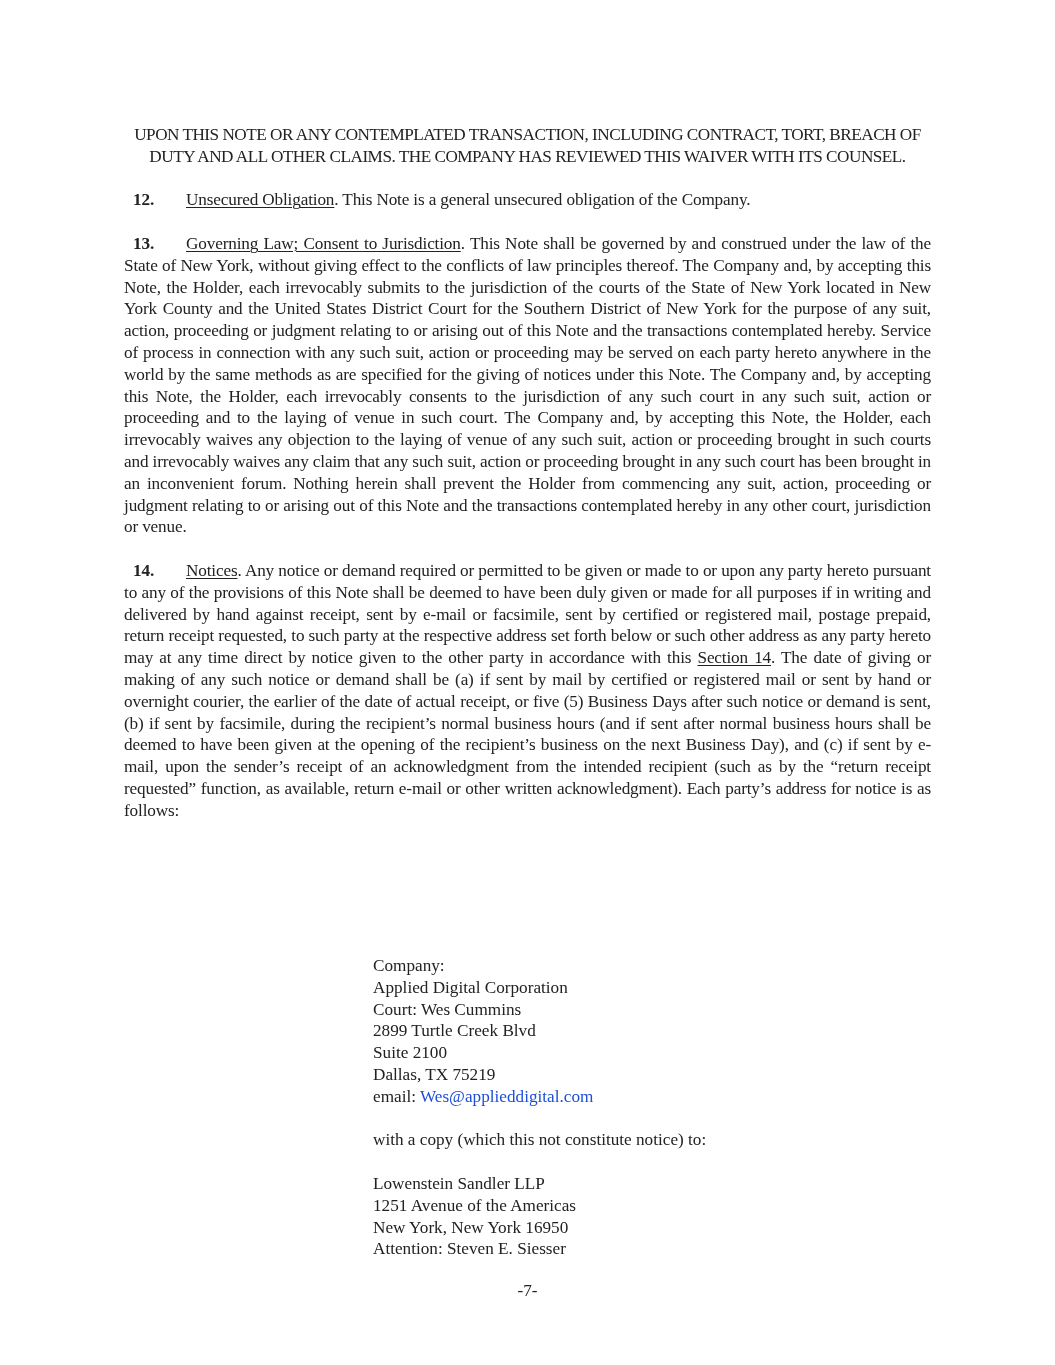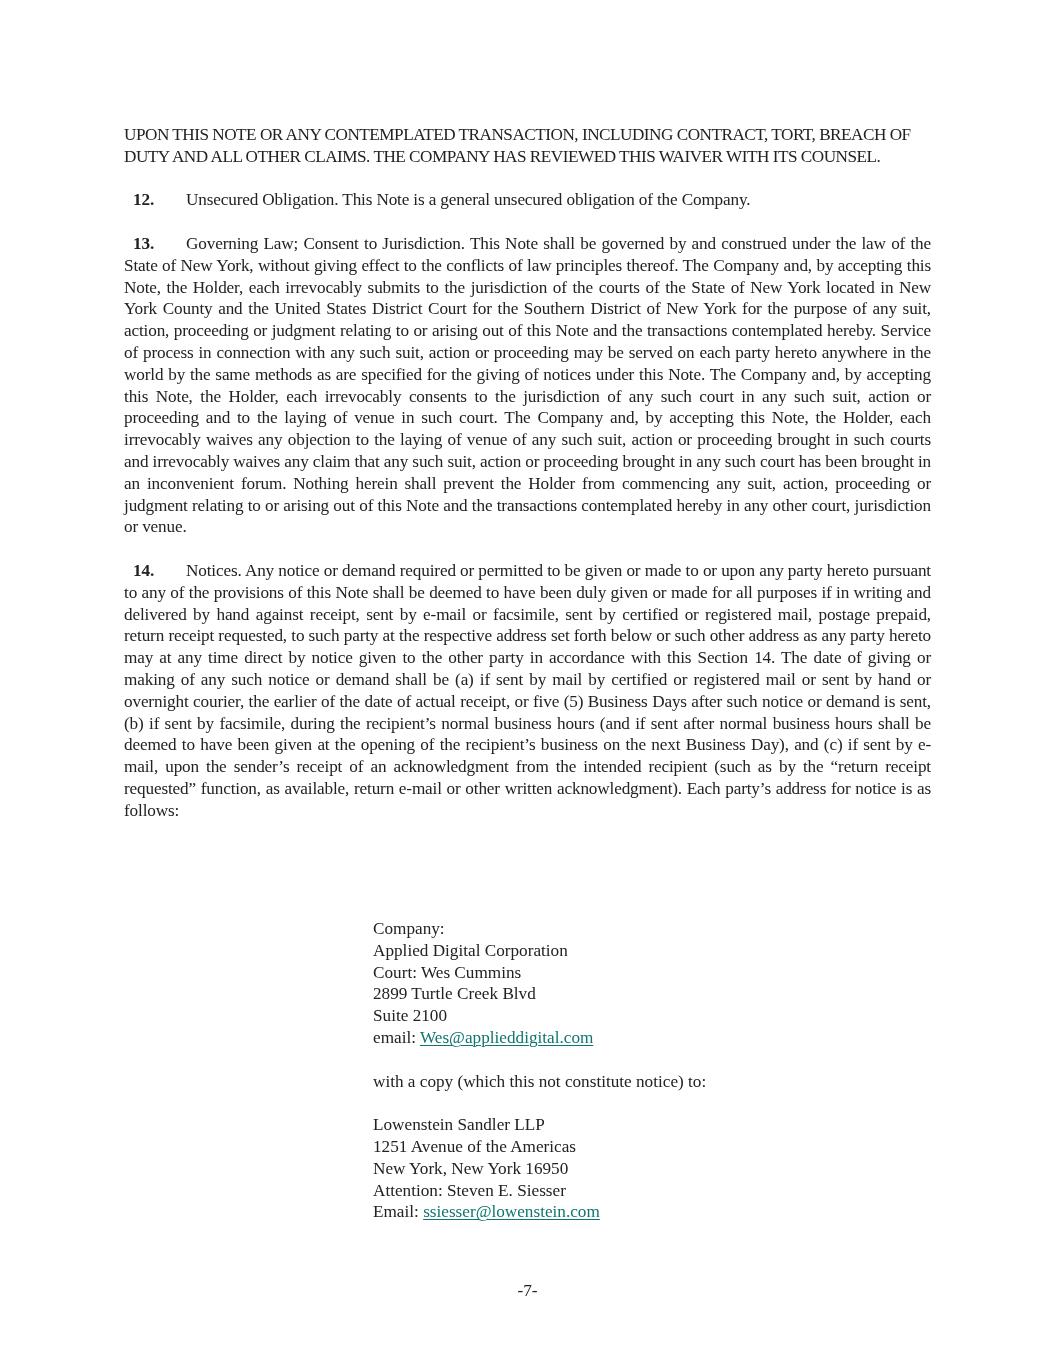--- a/index.html
+++ b/index.html
@@ -22,47 +22,47 @@
       width: 807px;
       font-size: 17.2px;
       line-height: 21.8px;
       letter-spacing: -0.15px;
     }
     .para {
       text-align: justify;
       margin: 0 0 21.8px 0;
     }
     .caps {
-      text-align: left;
+      text-align: center;
       font-size: 17.2px;
       letter-spacing: -0.5px;
     }
     .num {
       display: inline-block;
       width: 62px;
       padding-left: 9px;
       box-sizing: border-box;
       font-weight: bold;
     }
     .u {
+      text-decoration: underline;
       text-underline-offset: 2px;
       text-decoration-thickness: 1px;
     }
     .addr {
       position: absolute;
       left: 373px;
       font-size: 17.2px;
       line-height: 21.8px;
       letter-spacing: 0;
       color: #222222;
     }
     .addr div { white-space: nowrap; }
     .link {
-      color: #0f766e;
-      text-decoration: underline;
+      color: #1d4ed8;
       text-underline-offset: 2px;
       text-decoration-thickness: 1px;
       cursor: pointer;
     }
     .gap { height: 21.8px; }
     .page-number {
       position: absolute;
       top: 1281px;
       left: 0;
       width: 1055px;
@@ -77,30 +77,30 @@
 <div class="page">
   <p class="para caps">UPON THIS NOTE OR ANY CONTEMPLATED TRANSACTION, INCLUDING CONTRACT, TORT, BREACH OF DUTY AND ALL OTHER CLAIMS.  THE COMPANY HAS REVIEWED THIS WAIVER WITH ITS COUNSEL.</p>
 
   <p class="para"><span class="num">12.</span><span class="u">Unsecured Obligation</span><span>.  This Note is a general unsecured obligation of the Company.</span></p>
 
   <p class="para"><span class="num">13.</span><span class="u">Governing Law; Consent to Jurisdiction</span><span>.  This Note shall be governed by and construed under the law of the State of New York, without giving effect to the conflicts of law principles thereof.  The Company and, by accepting this Note, the Holder, each irrevocably submits to the jurisdiction of the courts of the State of New York located in New York County and the United States District Court for the Southern District of New York for the purpose of any suit, action, proceeding or judgment relating to or arising out of this Note and the transactions contemplated hereby.  Service of process in connection with any such suit, action or proceeding may be served on each party hereto anywhere in the world by the same methods as are specified for the giving of notices under this Note.  The Company and, by accepting this Note, the Holder, each irrevocably consents to the jurisdiction of any such court in any such suit, action or proceeding and to the laying of venue in such court.  The Company and, by accepting this Note, the Holder, each irrevocably waives any objection to the laying of venue of any such suit, action or proceeding brought in such courts and irrevocably waives any claim that any such suit, action or proceeding brought in any such court has been brought in an inconvenient forum.  Nothing herein shall prevent the Holder from commencing any suit, action, proceeding or judgment relating to or arising out of this Note and the transactions contemplated hereby in any other court, jurisdiction or venue.</span></p>
 
   <p class="para"><span class="num">14.</span><span class="u">Notices</span><span>.  Any notice or demand required or permitted to be given or made to or upon any party hereto pursuant to any of the provisions of this Note shall be deemed to have been duly given or made for all purposes if in writing and delivered by hand against receipt, sent by e-mail or facsimile, sent by certified or registered mail, postage prepaid, return receipt requested, to such party at the respective address set forth below or such other address as any party hereto may at any time direct by notice given to the other party in accordance with this </span><span class="u">Section 14</span><span>.  The date of giving or making of any such notice or demand shall be (a) if sent by mail by certified or registered mail or sent by hand or overnight courier, the earlier of the date of actual receipt, or five (5) Business Days after such notice or demand is sent, (b) if sent by facsimile, during the recipient’s normal business hours (and if sent after normal business hours shall be deemed to have been given at the opening of the recipient’s business on the next Business Day), and (c) if sent by e-mail, upon the sender’s receipt of an acknowledgment from the intended recipient (such as by the “return receipt requested” function, as available, return e-mail or other written acknowledgment).  Each party’s address for notice is as follows:</span></p>
 </div>
 
-<div class="addr" style="top: 918px;">
+<div class="addr" style="top: 955px;">
   <div>Company:</div>
   <div>Applied Digital Corporation</div>
   <div>Court: Wes Cummins</div>
   <div>2899 Turtle Creek Blvd</div>
   <div>Suite 2100</div>
+  <div>Dallas, TX 75219</div>
   <div><span>email: </span><a class="link">Wes@applieddigital.com</a></div>
   <div class="gap"></div>
   <div>with a copy (which this not constitute notice) to:</div>
   <div class="gap"></div>
   <div>Lowenstein Sandler LLP</div>
   <div>1251 Avenue of the Americas</div>
   <div>New York, New York 16950</div>
   <div>Attention: Steven E. Siesser</div>
-  <div><span>Email: </span><a class="link">ssiesser@lowenstein.com</a></div>
 </div>
 
 <div class="page-number">-7-</div>
 
 </body></html>

